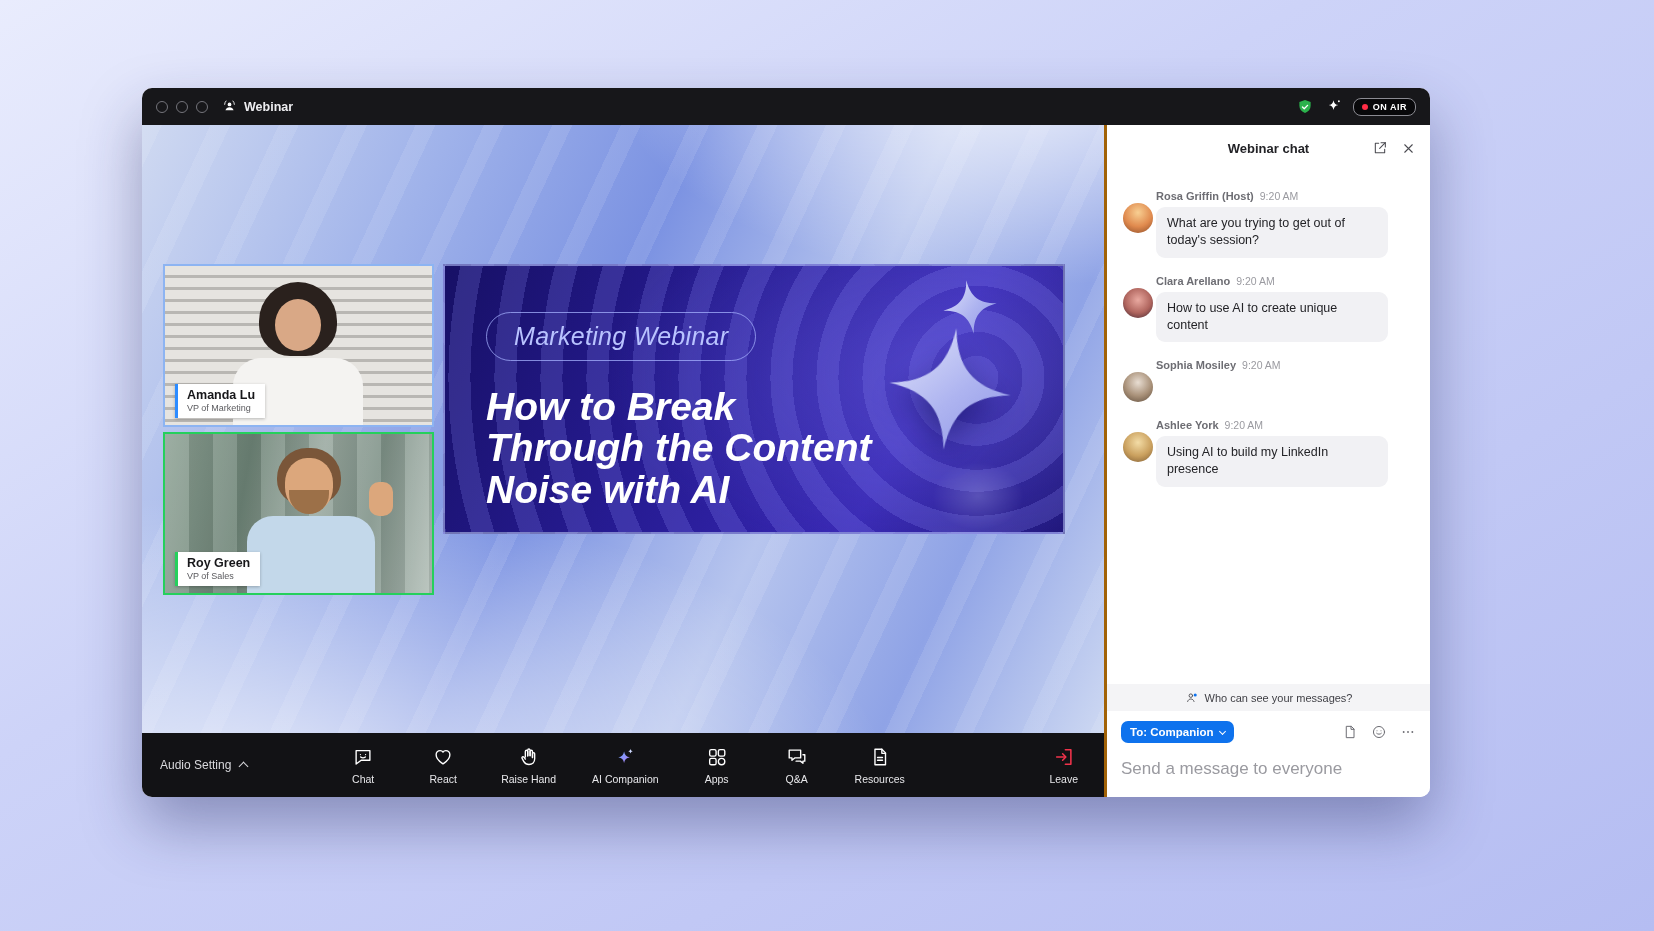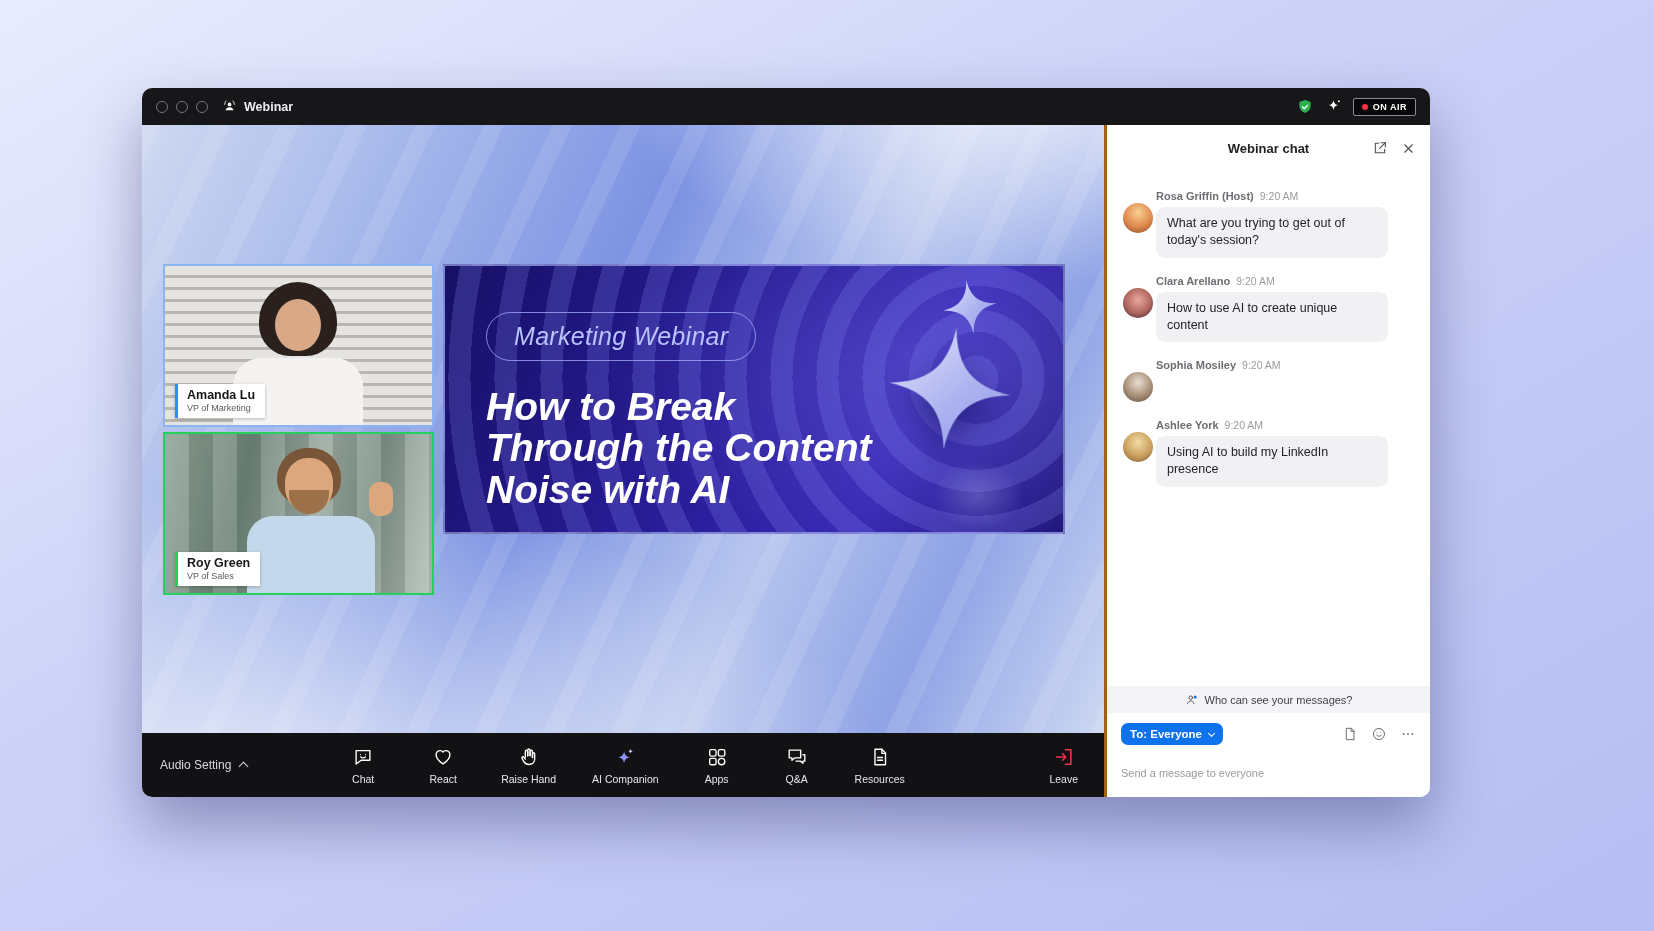--- a/index.html
+++ b/index.html
@@ -14,21 +14,21 @@
     border-radius:10px; overflow:hidden; background:#fff;
     box-shadow:0 28px 60px rgba(30,35,90,.38);
   }
   
   .titlebar{height:37px;background:#17171a;display:flex;align-items:center;padding:0 14px;}
   .lights{display:flex;gap:8px;margin-right:14px;}
   .light{width:12px;height:12px;border-radius:50%;border:1px solid #74747b;background:transparent;}
   .app-title{display:flex;align-items:center;gap:7px;color:#ededf0;font-size:12.5px;font-weight:700;}
   .tb-right{margin-left:auto;display:flex;align-items:center;gap:11px;}
   .onair{display:flex;align-items:center;gap:5px;border:1px solid #8b8b92;background:#08080a;color:#fff;
-    font-size:9px;font-weight:700;letter-spacing:.5px;padding:3px 8px;border-radius:2px;}
+    font-size:9px;font-weight:700;letter-spacing:.5px;padding:3px 8px;border-radius:8px;}
   .onair-dot{width:6px;height:6px;border-radius:50%;background:#ff2d46;}
   
   .content{display:flex;height:672px;}
   .stage{width:962px;display:flex;flex-direction:column;}
   .video{
     position:relative;flex:1;overflow:hidden;
     background:
       repeating-linear-gradient(115deg, rgba(255,255,255,.10) 0 18px, rgba(255,255,255,0) 18px 62px),
       radial-gradient(120% 90% at 12% 110%, rgba(255,255,255,.78), rgba(255,255,255,0) 55%),
       radial-gradient(80% 70% at 92% -12%, rgba(255,255,255,.85), rgba(255,255,255,0) 55%),
@@ -99,21 +99,21 @@
   .bubble{display:inline-block;margin-top:5px;background:#f1f1f4;border-radius:9px;padding:8px 11px;
     font-size:12.5px;color:#232327;max-width:232px;line-height:1.38;}
   .privacy{background:#f4f4f6;height:27px;display:flex;align-items:center;justify-content:center;gap:6px;
     font-size:11px;color:#3f3f45;flex:0 0 auto;cursor:default;}
   .composer{padding:10px 14px 18px;flex:0 0 auto;}
   .comp-row{display:flex;align-items:center;}
   .to-pill{display:flex;align-items:center;gap:7px;background:#0e72ed;color:#fff;font-size:11.5px;
     font-weight:600;border-radius:7px;padding:5px 9px;cursor:pointer;border:none;}
   .to-pill .chev{width:5px;height:5px;border-width:0 1.5px 1.5px 0;}
   .comp-icons{margin-left:auto;display:flex;align-items:center;gap:13px;color:#6d6d73;}
-  .placeholder{margin-top:22px;font-size:11px;color:#9a9aa0;}
+  .placeholder{margin-top:16px;font-size:17px;color:#9a9aa0;}
   svg{display:block;}
 </style>
 </head>
 <body>
 
 <svg width="0" height="0" aria-hidden="true">
   <defs>
     <linearGradient id="aig" x1="0" y1="0" x2="1" y2="1">
       <stop offset="0" stop-color="#6ea8ff"></stop>
         <stop offset="1" stop-color="#b07df2"></stop>
@@ -361,21 +361,21 @@
               <path d="M4.5 18c.9-2.8 3-4.3 5.5-4.3s4.6 1.5 5.5 4.3"></path>
               <circle cx="17.5" cy="7" r="2.6" fill="#0e72ed" stroke="none"></circle>
             </svg>
         </span>
         <span>Who can see your messages?</span>
       </div>
 
       <div class="composer">
         <div class="comp-row">
           <button class="to-pill">
-            <span>To: Everyone</span>
+            <span>To: Companion</span>
             <span class="chev down"></span>
           </button>
           <div class="comp-icons">
             <span>
               <svg viewBox="0 0 24 24" width="16" height="16" fill="none" stroke="#6d6d73" stroke-width="1.5" stroke-linecap="round" stroke-linejoin="round">
                   <path d="M7 3.5h7l4 4v13H7z"></path>
                   <path d="M13.5 3.5V8H18"></path>
                 </svg>
             </span>
             <span>

